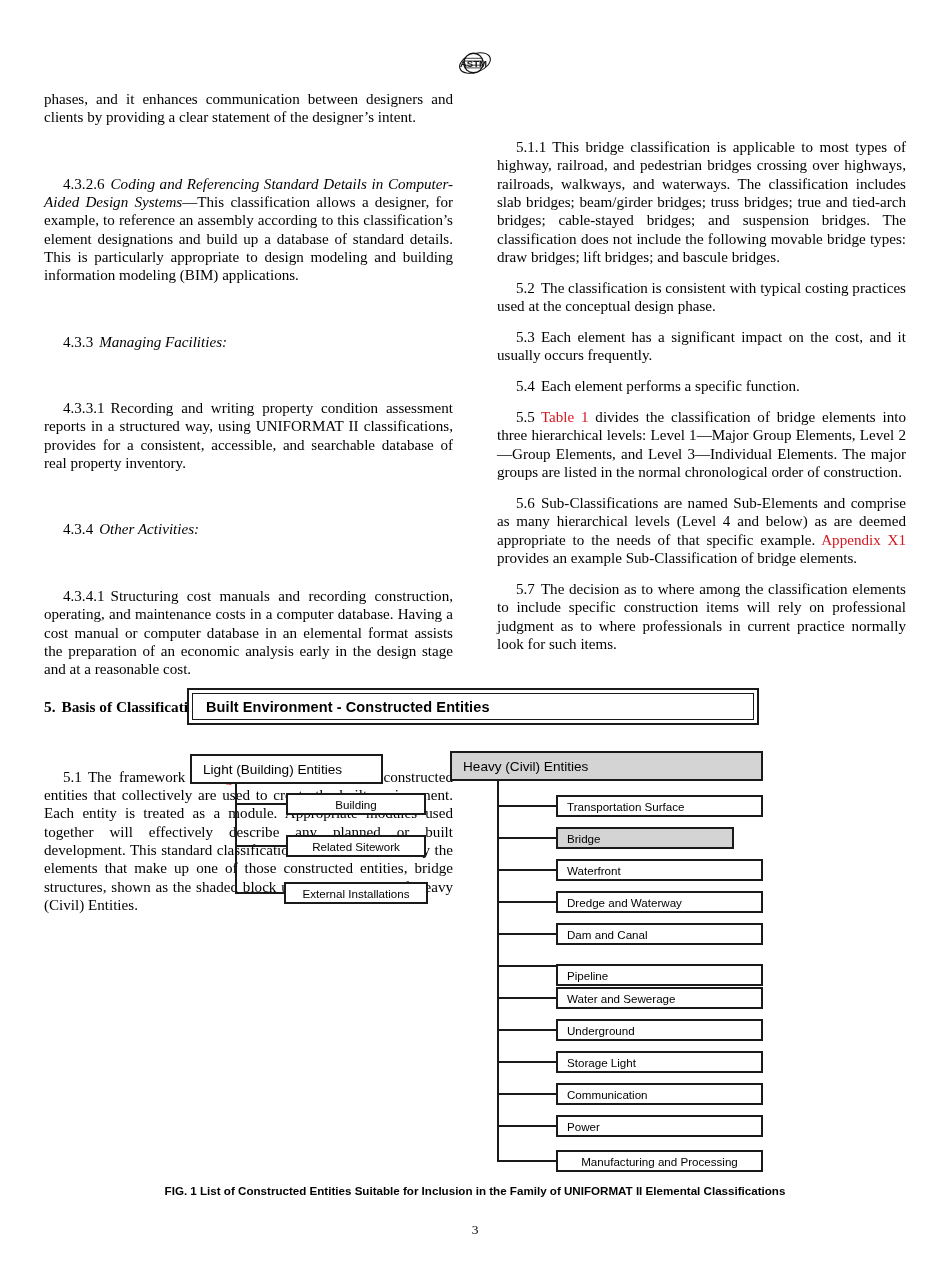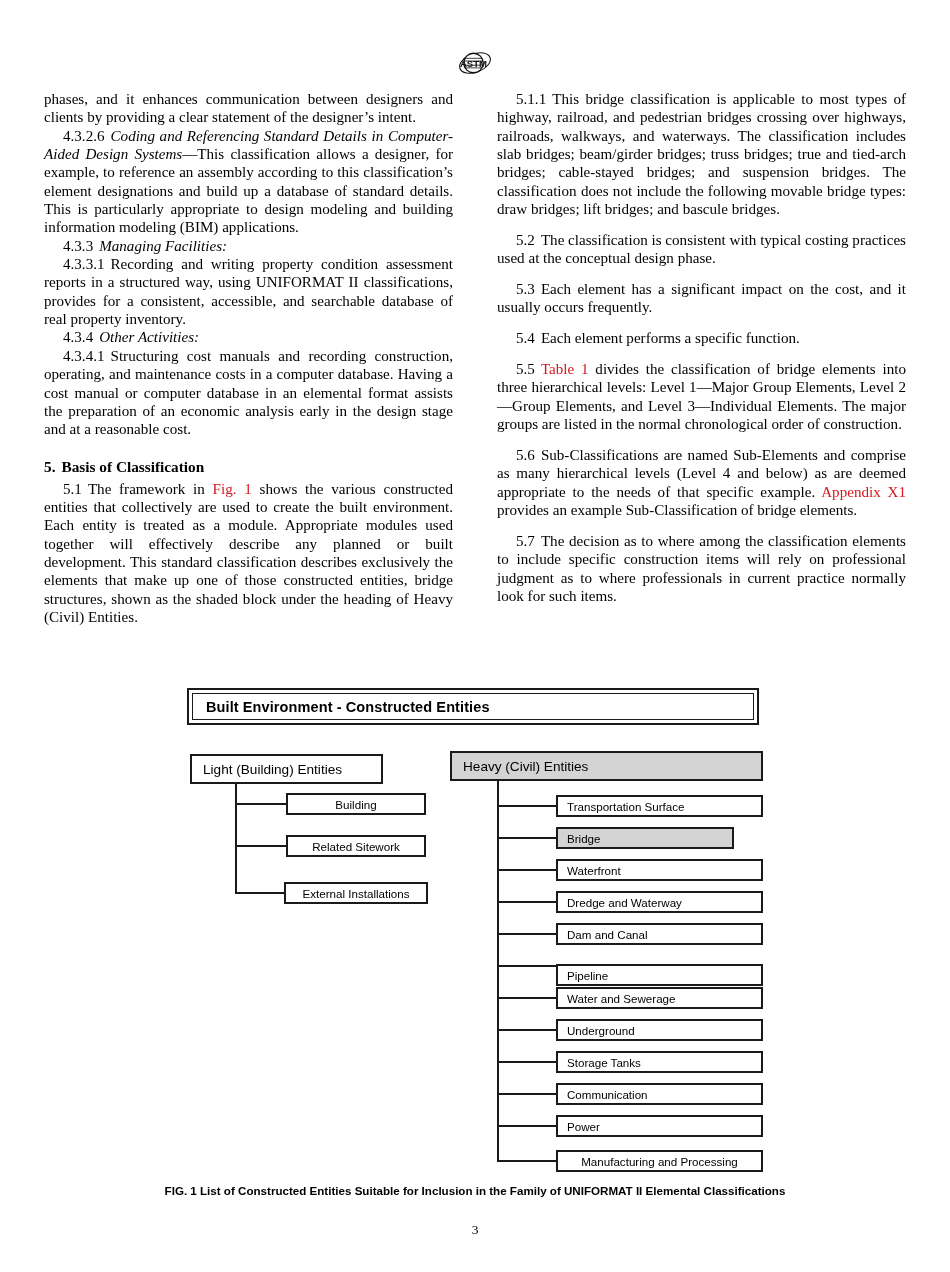--- a/index.html
+++ b/index.html
@@ -57,20 +57,21 @@
   p.para {
     margin: 0;
     font-size: 15.1px;
     line-height: 18.35px;
     text-align: justify;
     text-justify: inter-word;
     hyphens: manual;
   }
   p.indent {
     text-indent: 19px;
+    margin-top: 48px;
   }
   p.gap {
     margin-top: 12.5px;
   }
   .it { font-style: italic; }
   .red { color: #d4171f; }
   h3.section-head {
     margin: 0;
     padding-top: 19px;
     padding-bottom: 4px;
@@ -315,21 +316,21 @@
     <div class="node left" style="left:376px; top:267px; width:207px;margin-top:9px;">
       <span class="n-label">Pipeline</span>
     </div>
     <div class="node left" style="left:376px; top:299px; width:207px;">
       <span class="n-label">Water and Sewerage</span>
     </div>
     <div class="node left" style="left:376px; top:331px; width:207px;">
       <span class="n-label">Underground</span>
     </div>
     <div class="node left" style="left:376px; top:363px; width:207px;">
-      <span class="n-label">Storage Tanks</span>
+      <span class="n-label">Storage Light</span>
     </div>
     <div class="node left" style="left:376px; top:395px; width:207px;">
       <span class="n-label">Communication</span>
     </div>
     <div class="node left" style="left:376px; top:427px; width:207px;">
       <span class="n-label">Power</span>
     </div>
     <div class="node center" style="left:376px; top:462px; width:207px;">
       <span class="n-label">Manufacturing and Processing</span>
     </div>

